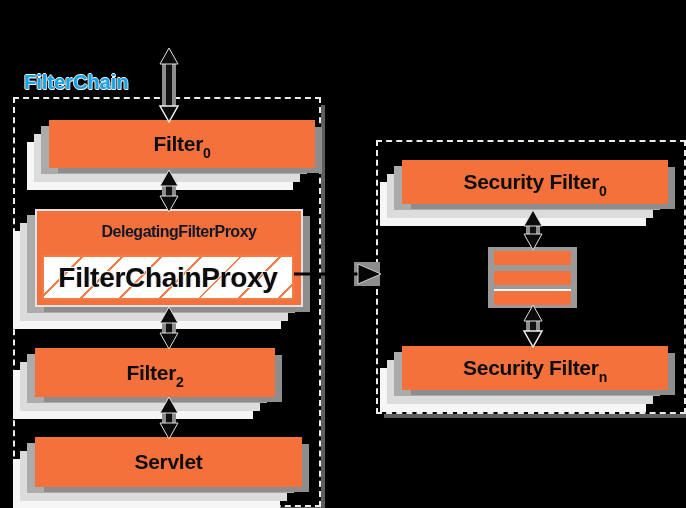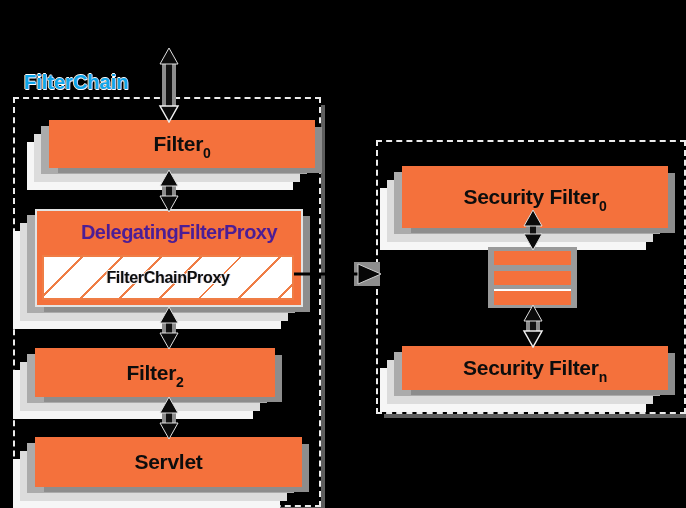--- a/index.html
+++ b/index.html
@@ -19,29 +19,29 @@
     position:absolute; inset:0;
     display:flex; align-items:center; justify-content:center;
     box-shadow:8px 6px 0 -1px var(--shadow,#8d8d8d);
   }
   .orange-box { background:var(--orange,#f4713c); }
   .purple-box { background:var(--purple,#a962a9); border:2px solid var(--purple-border,#2f2f8f); }
   .boxlabel { font-size:21px; font-weight:700; color:#0d0d0d; letter-spacing:-0.3px; white-space:nowrap; }
   .subscript { font-size:14px; font-weight:700; position:relative; top:7px; }
   
   .dfp-face { flex-direction:column; justify-content:flex-start; border:2px solid #e3e3e3; }
-  .dfp-title { height:42px; display:flex; align-items:center; font-size:20px; font-weight:700; color:#4c1d95; letter-spacing:-0.5px;margin-left:20px; }
+  .dfp-title { height:42px; display:flex; align-items:center; font-size:16px; font-weight:700; color:#0f172a; letter-spacing:-0.5px;margin-left:20px; }
   .fcp {
     position:absolute; left:5px; right:7px; top:44px; bottom:5px;
     background:#fff;
     background-image:repeating-linear-gradient(135deg, transparent 0 26px, var(--hatch,#ef7d45) 26px 28px);
     border:2px solid var(--hatch,#ef7d45);
     display:flex; align-items:center; justify-content:center;
   }
-  .fcp .boxlabel { font-size:16px; }
+  .fcp .boxlabel { font-size:28px; }
   
   .dashed {
     position:absolute;
     border:2px dashed var(--dash,#ececec);
     box-shadow:6px 6px 0 -2px rgba(110,110,110,0.85);
   }
   .dashed::before {
     content:""; position:absolute; inset:-2px;
     border:2px dashed var(--dash-shadow,#777);
     transform:translate(4px,4px);
@@ -106,21 +106,21 @@
 
   <div class="unit z-units" style="left:35px; top:437px; width:267px; height:50px;">
     <div class="card c3"></div>
     <div class="card c2"></div>
     <div class="card c1"></div>
     <div class="facebox orange-box">
       <span class="boxlabel">Servlet</span>
     </div>
   </div>
 
-  <div class="unit z-units" style="left:402px; top:166px; width:266px; height:62px;">
+  <div class="unit z-units" style="left:402px; top:160px; width:266px; height:44px;">
     <div class="card c3"></div>
     <div class="card c2"></div>
     <div class="card c1"></div>
     <div class="facebox orange-box">
       <span class="boxlabel"><span>Security Filter</span><span class="subscript">0</span></span>
     </div>
   </div>
 
   <div class="bars z-units" style="left:488px; top:247px; width:89px; height:61px;">
     <div class="bar b1"></div>

